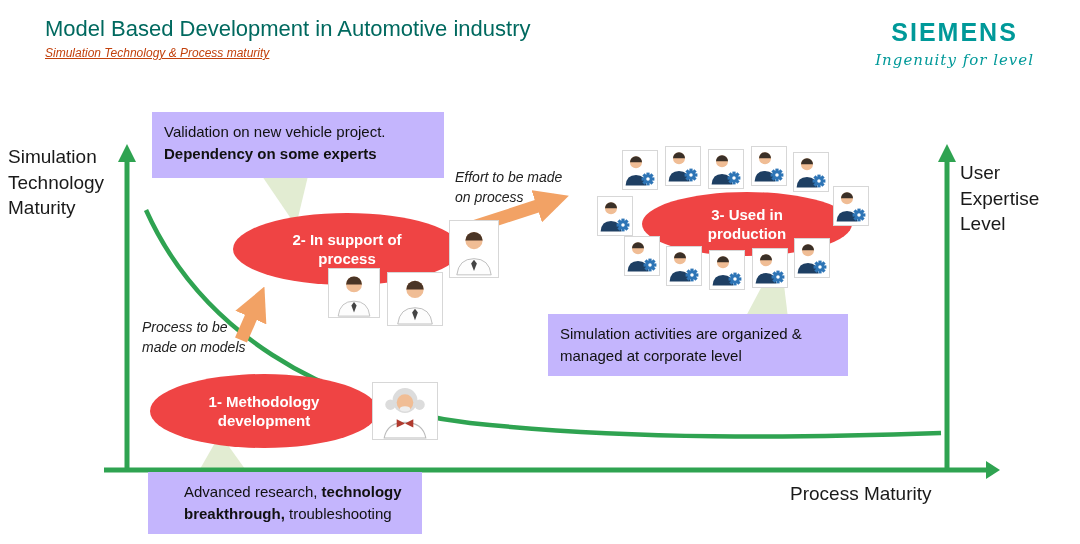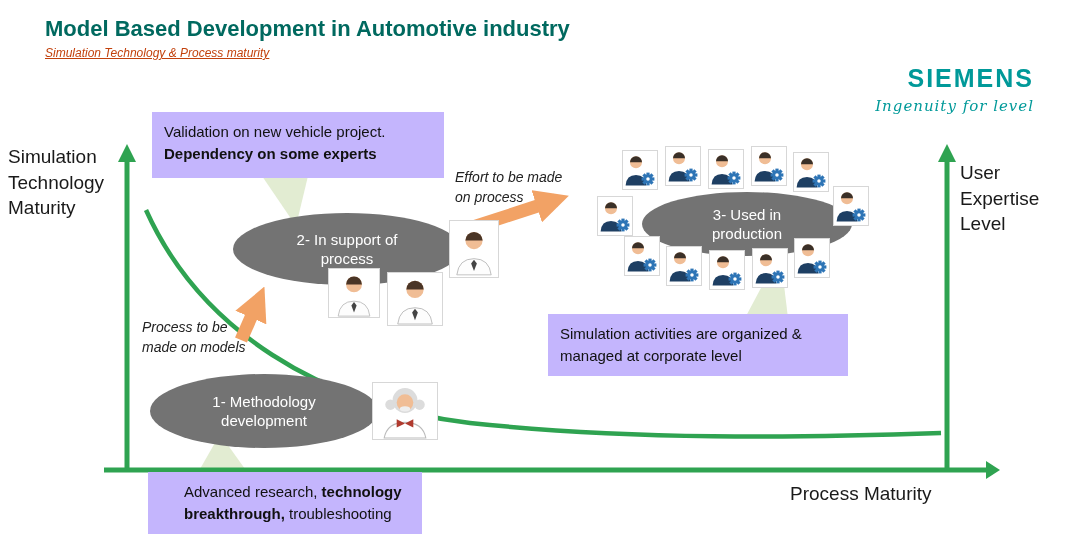--- a/index.html
+++ b/index.html
@@ -4,48 +4,48 @@
 <style>
   * { margin: 0; padding: 0; box-sizing: border-box; }
   html, body { width: 1080px; height: 544px; background: #ffffff; overflow: hidden; }
   body { font-family: "Liberation Sans", sans-serif; position: relative; }
 
   .slide { position: absolute; inset: 0; width: 1080px; height: 544px; background: #ffffff; }
 
   
   .title {
     position: absolute; left: 45px; top: 16px;
-    font-size: 22px; font-weight: bold; color: #00695f;
+    font-size: 22px; font-weight: normal; color: #00695f;
   }
   .subtitle {
     position: absolute; left: 45px; top: 46px;
     font-size: 12px; font-style: italic; color: #c2410c; text-decoration: underline;
   }
-  .brand-block { position: absolute; right: 46px; top: 18px; text-align: right; margin-top: 46px; }
+  .brand-block { position: absolute; right: 46px; top: 18px; text-align: center; }
   .brand-logo {
     font-size: 25px; font-weight: bold; letter-spacing: 2px; color: #009999;
   }
   .brand-tagline {
     font-family: "DejaVu Serif", serif; font-style: italic;
     font-size: 15px; color: #009999; margin-top: 4px; letter-spacing: 1px;
   }
 
   
   svg.canvas { position: absolute; left: 0; top: 0; z-index: 1; }
 
   
   .axis-label { position: absolute; color: #1a1a1a; font-size: 19px; line-height: 1.35; z-index: 2; }
   .axis-left  { left: 8px;  top: 144px; width: 122px; }
   .axis-right { left: 960px; top: 160px; width: 112px; }
   .axis-x     { left: 790px; top: 481px; width: 200px; }
 
   
   .stage {
-    position: absolute; border-radius: 50%; background: #737373;
-    color: #ffffff; font-weight: normal; font-size: 15px; line-height: 1.3;
+    position: absolute; border-radius: 50%; background: #ef4444;
+    color: #ffffff; font-weight: bold; font-size: 15px; line-height: 1.3;
     display: flex; align-items: center; justify-content: center; text-align: center;
     z-index: 2;
   }
   .stage-1 { left: 150px; top: 374px; width: 228px; height: 74px; padding: 0 34px; }
   .stage-2 { left: 233px; top: 213px; width: 228px; height: 72px; padding: 0 40px; }
   .stage-3 { left: 642px; top: 192px; width: 210px; height: 64px; padding: 0 46px; }
 
   
   .callout {
     position: absolute; background: #c4b5fd; z-index: 2;

